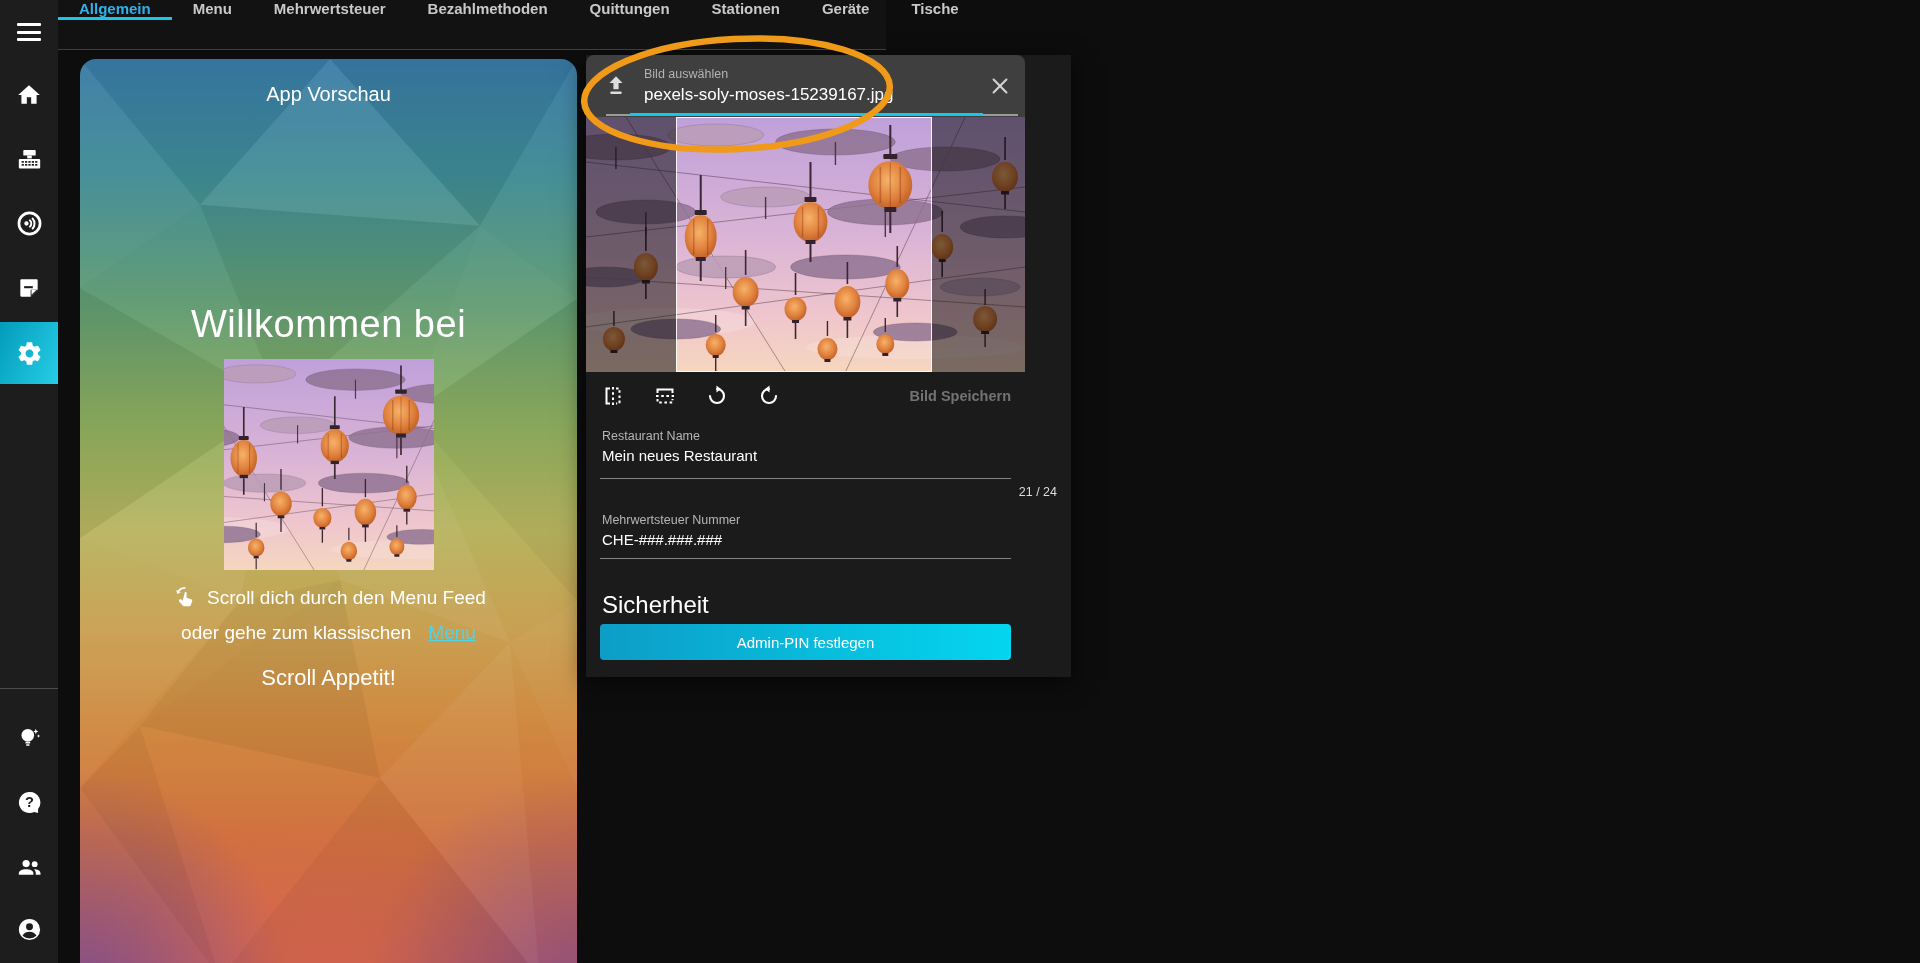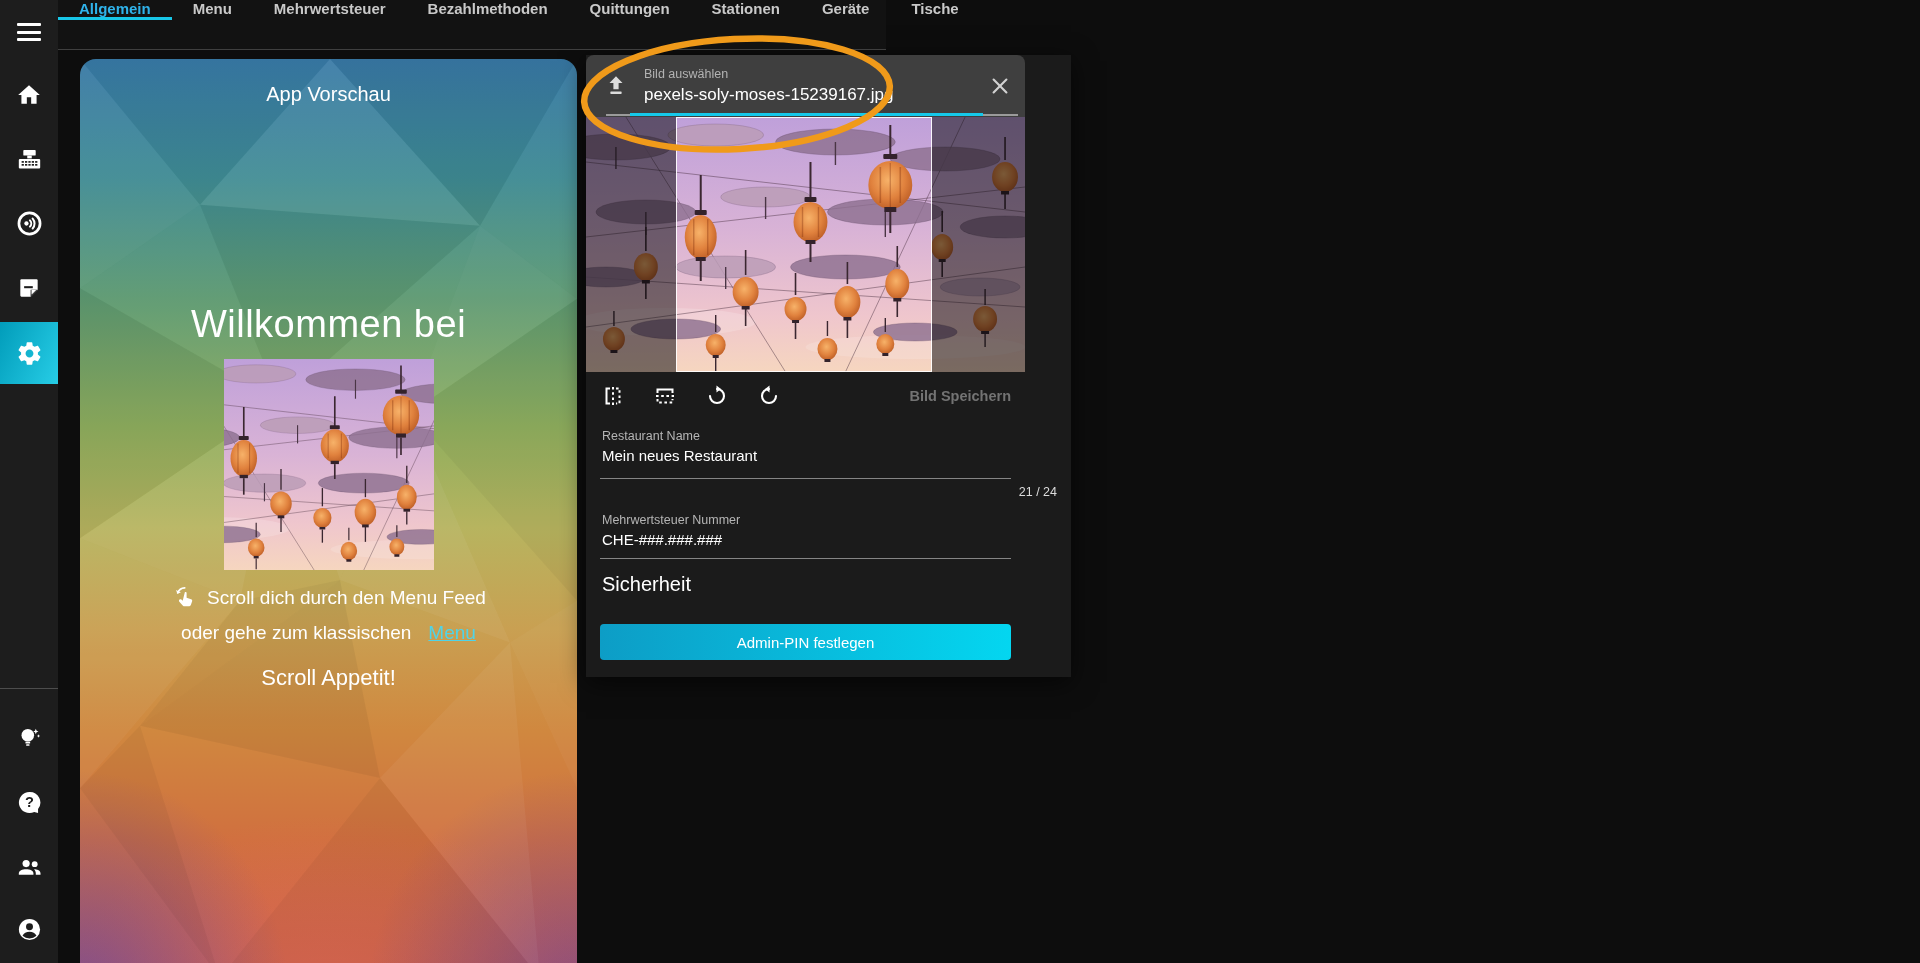--- a/index.html
+++ b/index.html
@@ -69,21 +69,21 @@
   .tools{position:absolute;left:0;top:317px;width:439px;height:48px;display:flex;align-items:center;padding:0 14px;box-sizing:border-box;gap:26px;}
   .tool-btn{width:26px;height:26px;display:flex;align-items:center;justify-content:center;cursor:pointer;}
   .save-link{margin-left:auto;color:#737373;font-size:14.5px;font-weight:bold;cursor:pointer;}
 
   .f-label{position:absolute;left:16px;font-size:12.5px;color:#b5b5b5;}
   .f-value{position:absolute;left:16px;font-size:15px;color:#fff;cursor:text;}
   .f-line{position:absolute;left:14px;width:411px;height:1px;background:rgba(220,220,220,.55);}
   .f-counter{position:absolute;right:14px;top:430px;font-size:12.5px;color:#dcdcdc;}
   .lbl1{top:374px;} .val1{top:392px;} .line1{top:423px;}
   .lbl2{top:458px;} .val2{top:476px;} .line2{top:503px;}
-  .sec-heading{position:absolute;left:16px;top:518px;font-size:20px;color:#fff;text-align:right;}
+  .sec-heading{position:absolute;left:16px;top:536px;font-size:24px;color:#fff;text-align:right;}
   .pin-btn{position:absolute;left:14px;top:569px;width:411px;height:36px;border:none;border-radius:4px;cursor:pointer;
            background:linear-gradient(90deg,#0d9dc6 0%,#04d6f0 100%);
            color:#fff;font-size:15px;font-weight:normal;font-family:"Liberation Sans",sans-serif;}
 
   
   .annotation{position:absolute;left:0;top:0;width:1920px;height:963px;z-index:40;pointer-events:none;}
 </style>
 </head>
 <body>
 

